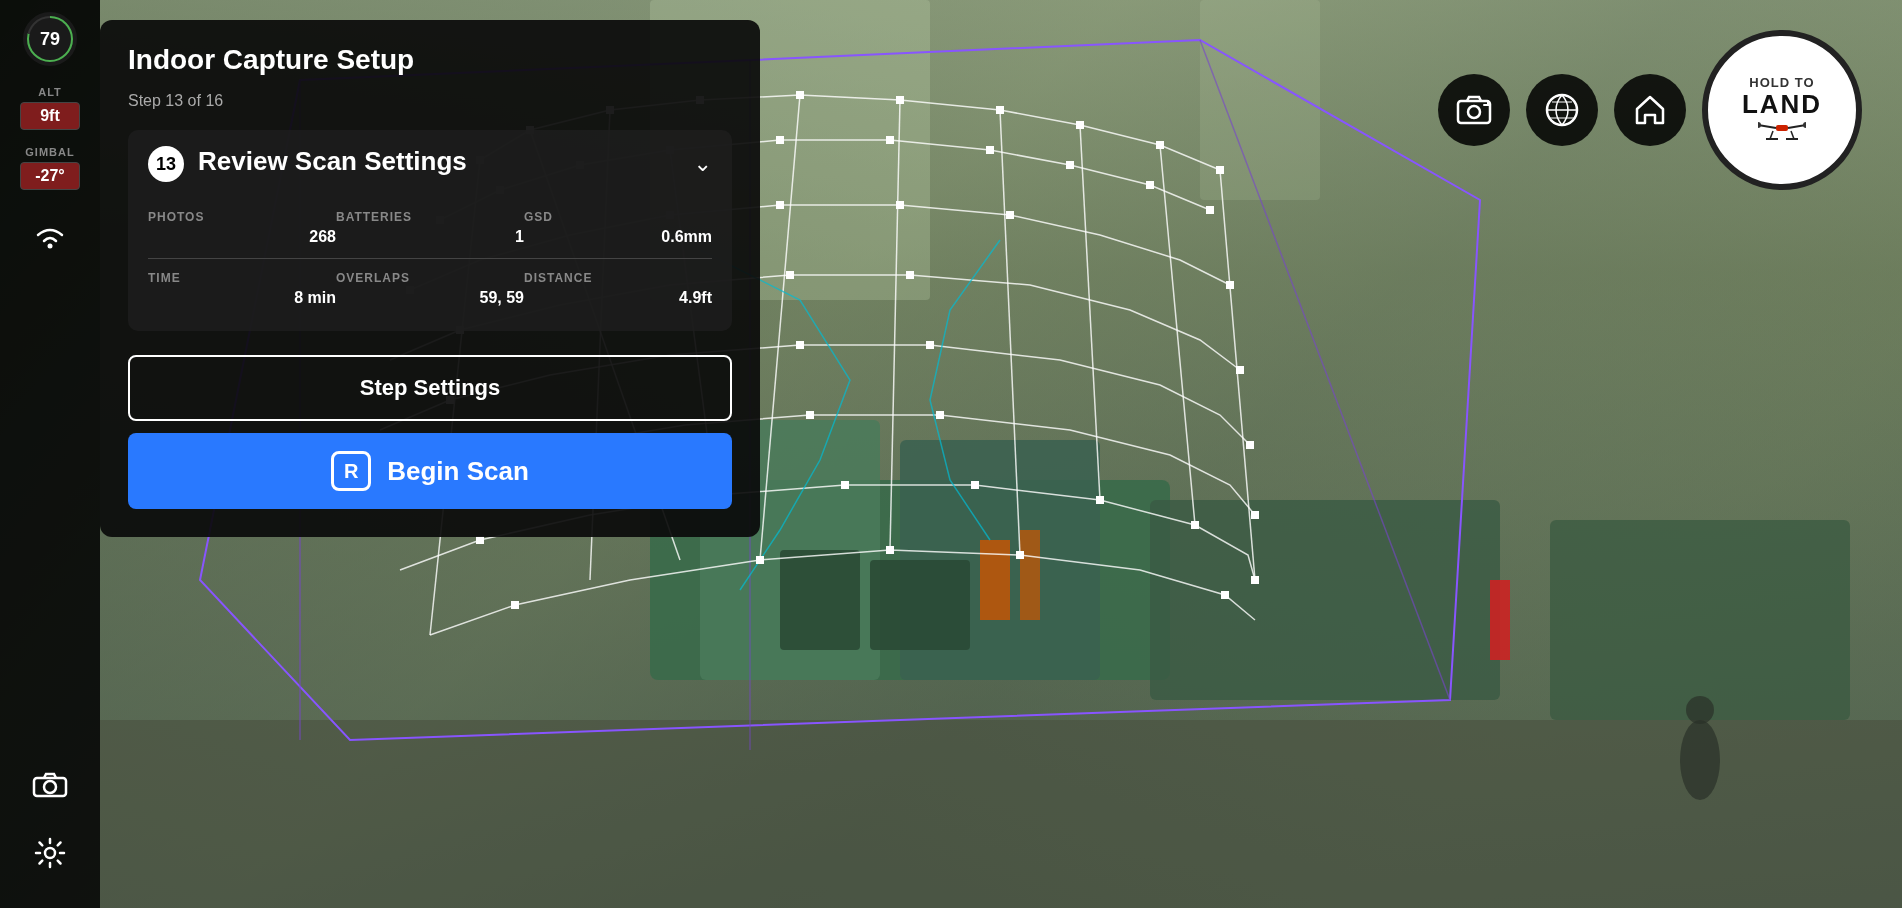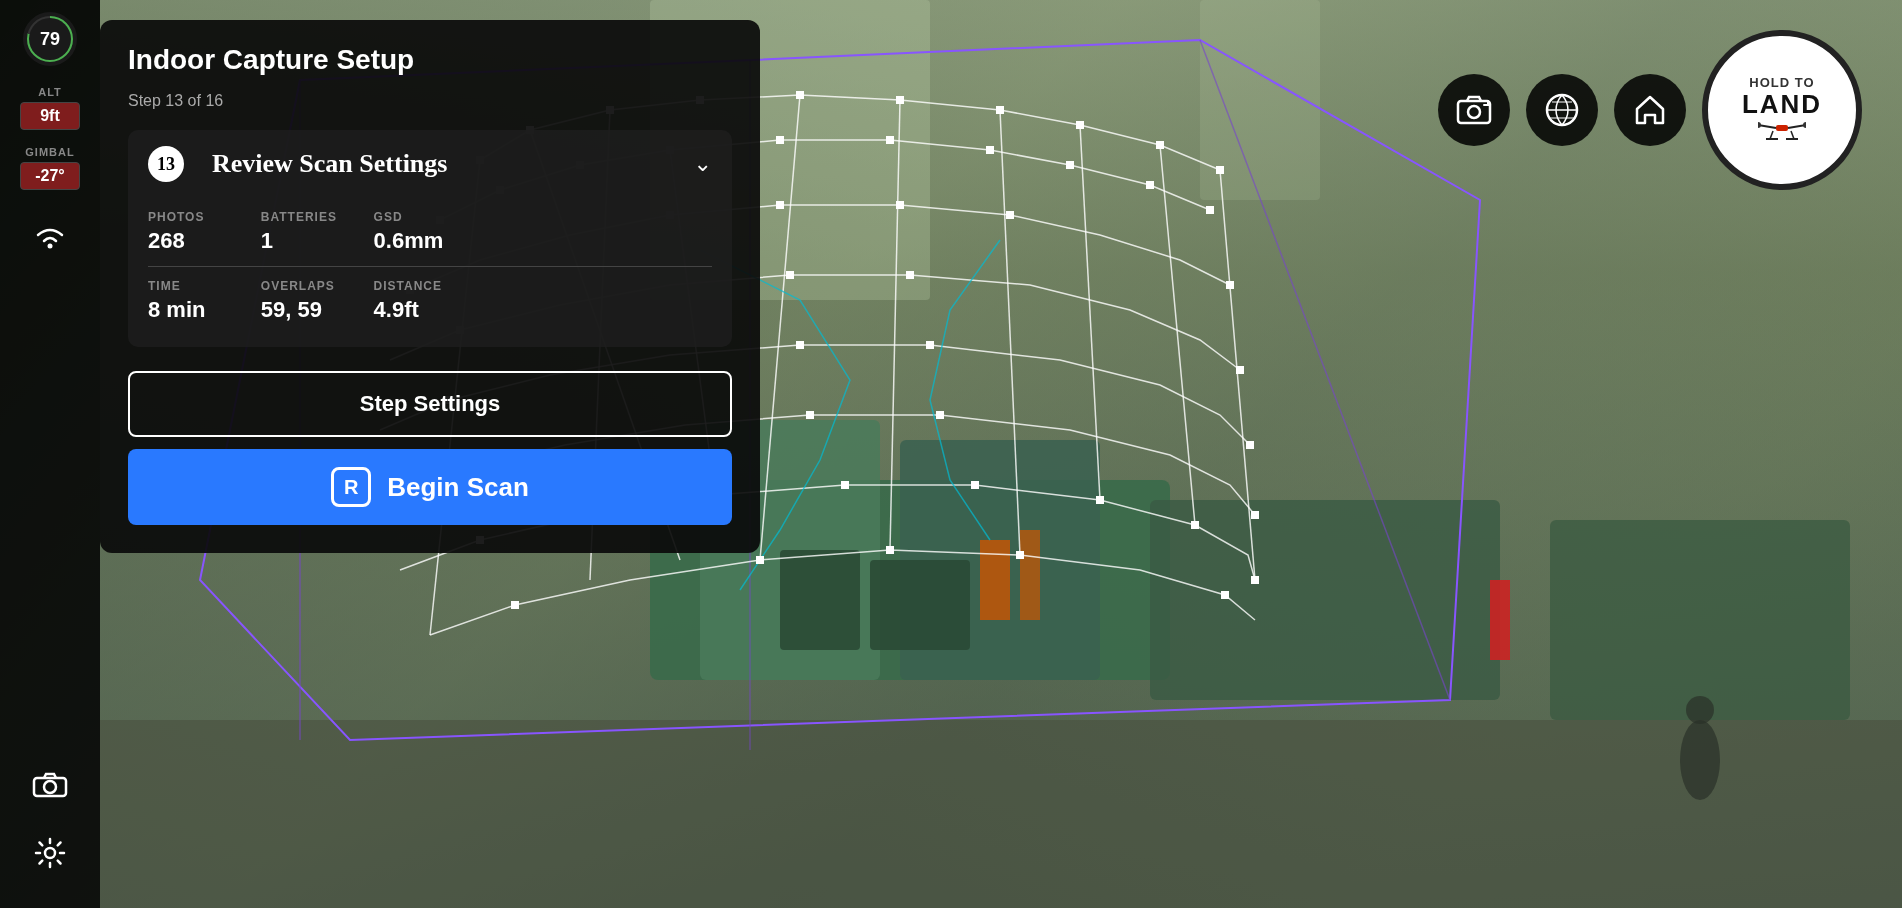--- a/index.html
+++ b/index.html
@@ -143,23 +143,21 @@
 
     #step-header {
       display: flex;
       align-items: center;
       justify-content: space-between;
       margin-bottom: 20px;
     }
 
     #step-header-left {
       display: flex;
-      align-items: center;
-      gap: 28px;
-      font-family: Liberation Serif, serif;
+      gap: 14px;
     }
 
     #step-number-badge {
       width: 36px;
       height: 36px;
       border-radius: 50%;
       background: white;
       color: black;
       display: flex;
       align-items: center;
@@ -177,41 +175,42 @@
 
     #collapse-icon {
       color: white;
       font-size: 22px;
       cursor: pointer;
     }
 
     
     .stats-grid {
       display: grid;
-      grid-template-columns: 1fr 1fr 1fr 1fr 1fr;
+      grid-template-columns: 1fr 1fr 1fr;
       gap: 0;
     }
 
     .stat-cell {
       padding: 8px 0;
     }
 
     .stat-label {
       font-size: 12px;
       font-weight: bold;
       color: #888;
       letter-spacing: 1px;
       text-transform: uppercase;
       margin-bottom: 4px;
     }
 
     .stat-value {
-      font-size: 22px;
-      font-weight: bold;
-      color: white;
+      font-size: 16px;
+      font-weight: bold;
+      color: white;
+      text-align: right;
     }
 
     
     #edit-settings-btn {
       width: 100%;
       padding: 18px;
       background: transparent;
       border: 2px solid white;
       border-radius: 8px;
       color: white;

